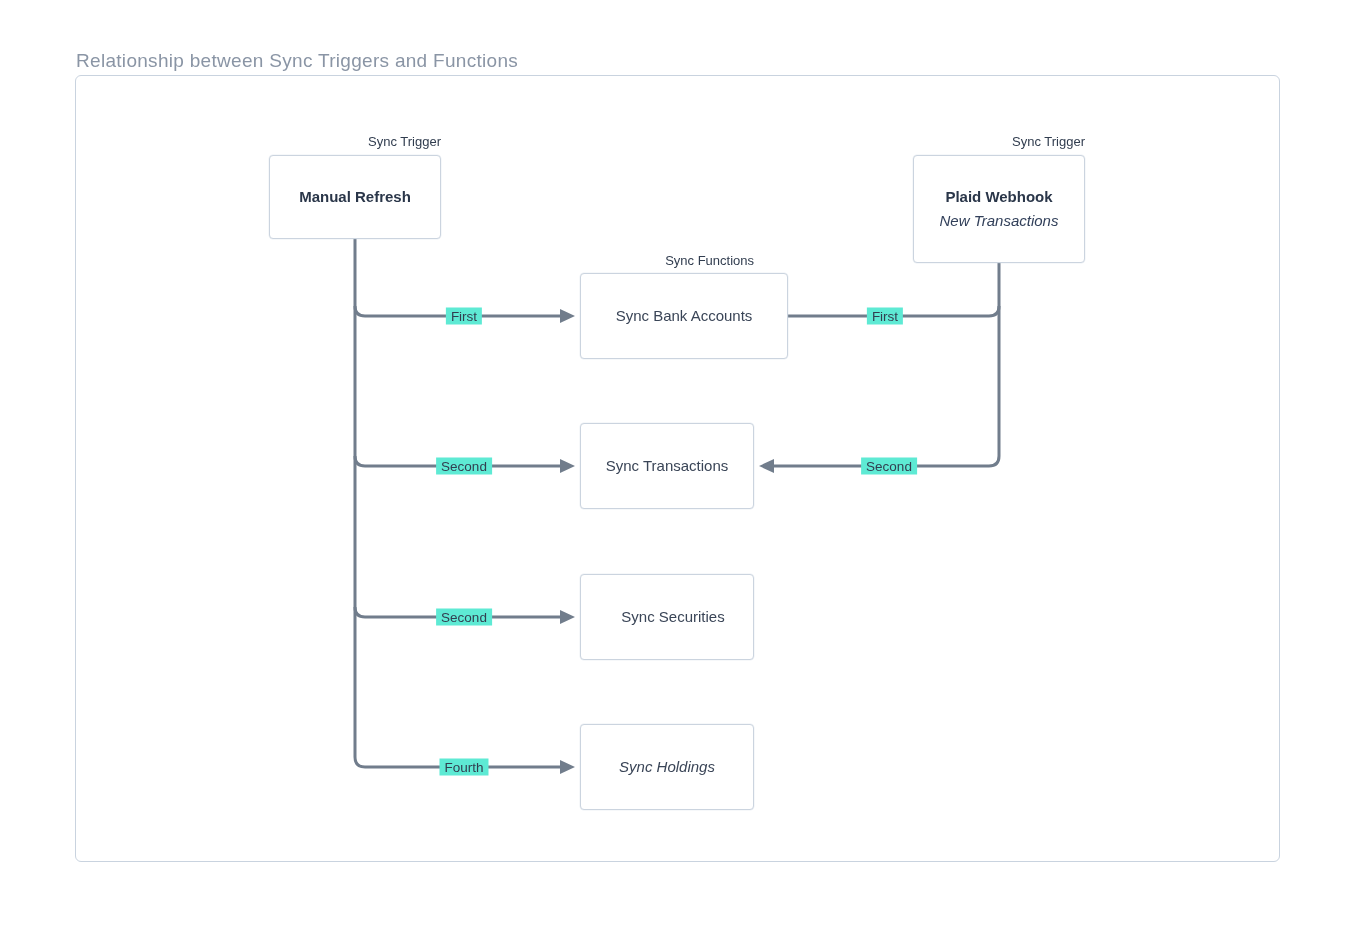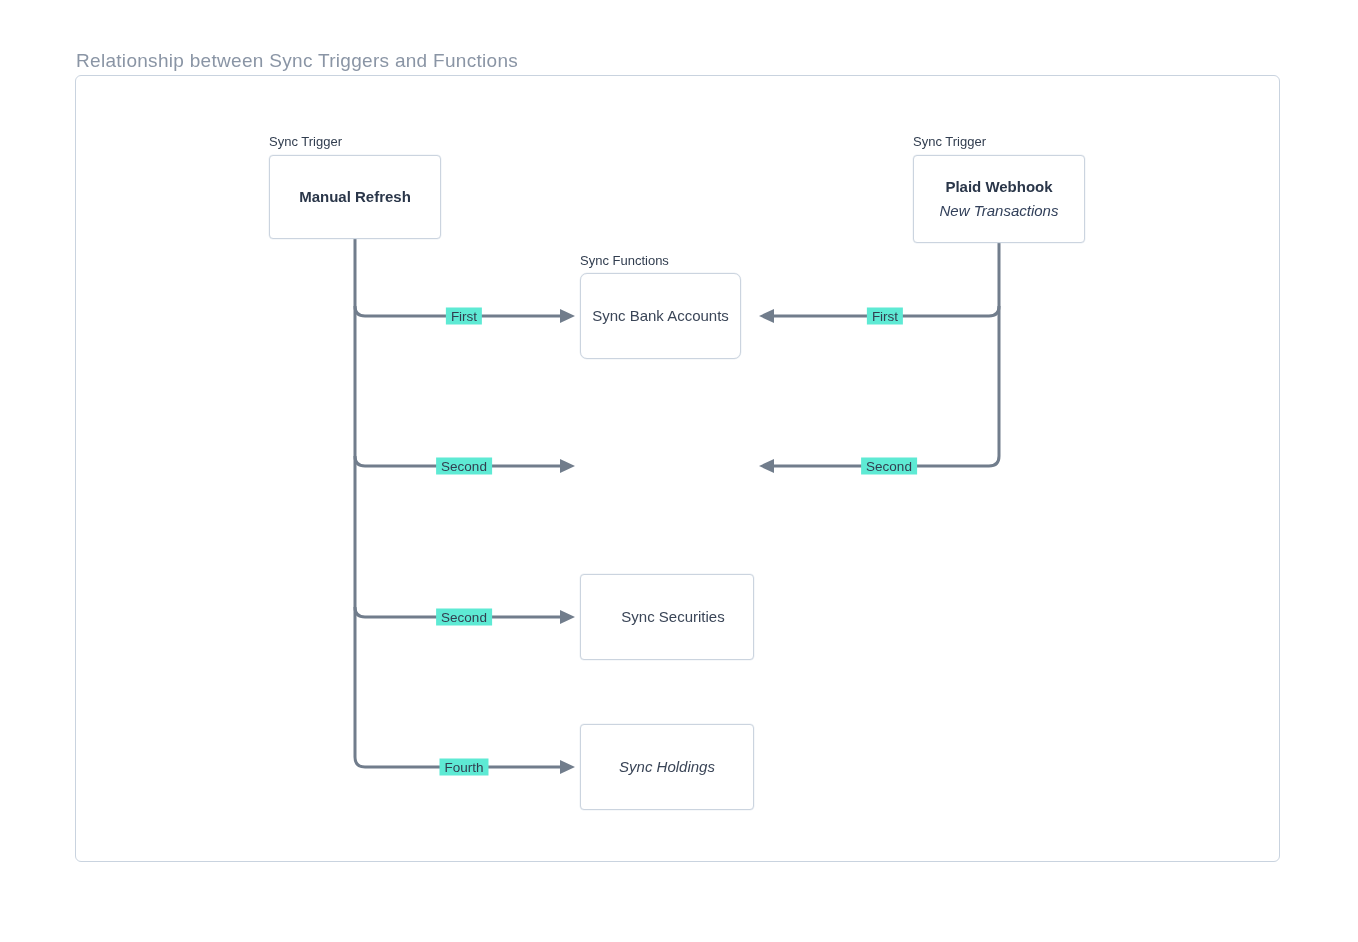--- a/index.html
+++ b/index.html
@@ -59,31 +59,31 @@
     line-height: 24px;
     font-style: italic;
   }
   .node .node-label {
     font-size: 15px;
     color: #3a4557;
     line-height: 20px;
   }
 
   .trigger-manual   { left: 193px; top: 79px;  width: 172px; height: 84px; }
-  .trigger-plaid    { left: 837px; top: 79px;  width: 172px; height: 88px; }
-  .fn-bank          { left: 504px; top: 197px; width: 161px; height: 86px; border-radius: 7px; }
+  .trigger-plaid    { left: 837px; top: 79px;  width: 172px; height: 108px; }
+  .fn-bank          { left: 504px; top: 197px; width: 208px; height: 86px; }
   .fn-transactions  { left: 504px; top: 347px; width: 174px; height: 86px; }
   .fn-securities    { left: 504px; top: 498px; width: 174px; height: 86px; padding-left: 12px; }
   .fn-holdings      { left: 504px; top: 648px; width: 174px; height: 86px; font-style: italic; }
 
   .group-label {
     position: absolute;
     font-size: 13px;
     color: #313d4f;
-    text-align: left;
+    text-align: right;
     white-space: nowrap;
   }
   .group-label.trig-left  { left: 193px; width: 172px; top: 58px; }
   .group-label.trig-right { left: 837px; width: 172px; top: 58px; }
   .group-label.fns        { left: 504px; width: 174px; top: 177px; }
 
   .edge-label {
     position: absolute;
     transform: translate(-50%, -50%);
     background: #5eead4;
@@ -129,20 +129,23 @@
 
     <div class="node trigger-plaid">
       <div class="node-title">Plaid Webhook</div>
       <div class="node-subtitle">New Transactions</div>
     </div>
 
     <div class="node fn-bank">
       <div class="node-label">Sync Bank Accounts</div>
     </div>
 
+    <div class="node fn-transactions">
+      <div class="node-label">Sync Transactions</div>
+    </div>
 
     <div class="node fn-securities">
       <div class="node-label">Sync Securities</div>
     </div>
 
     <div class="node fn-holdings">
       <div class="node-label">Sync Holdings</div>
     </div>
 
     <span class="edge-label" style="left:388px; top:240px;">First</span>

